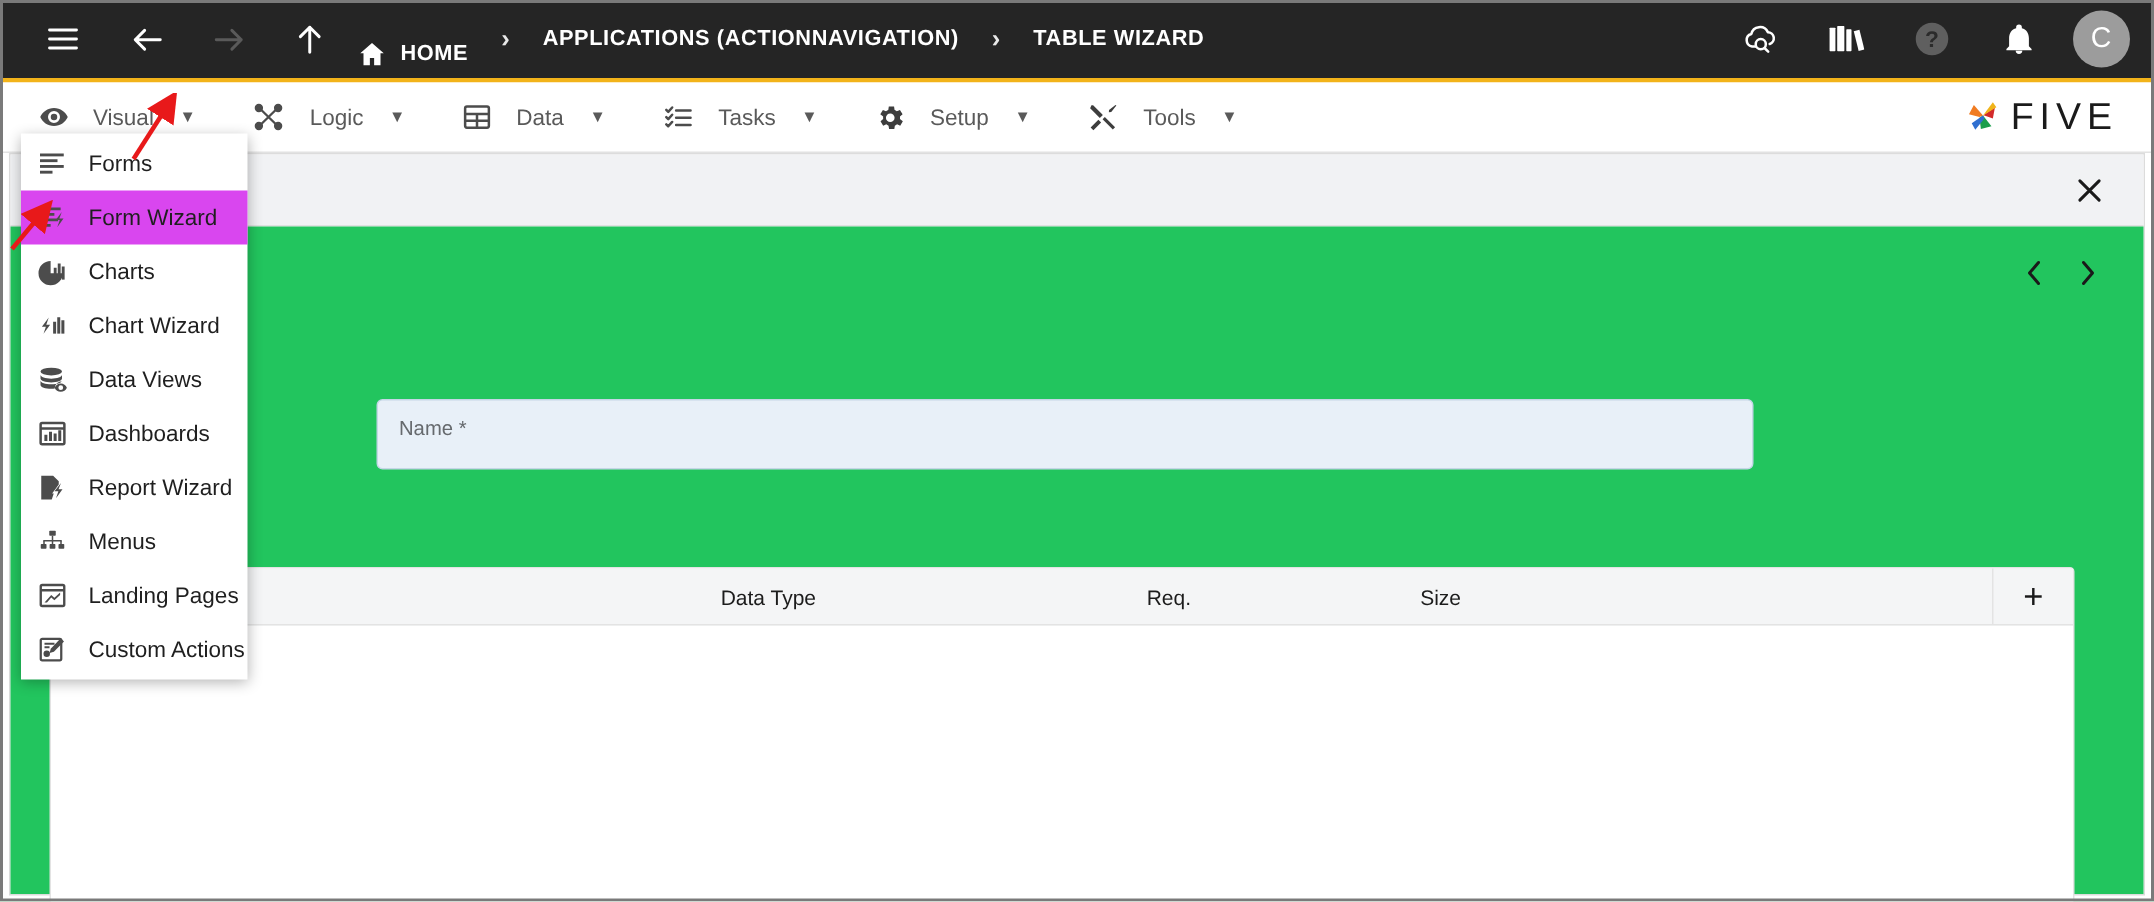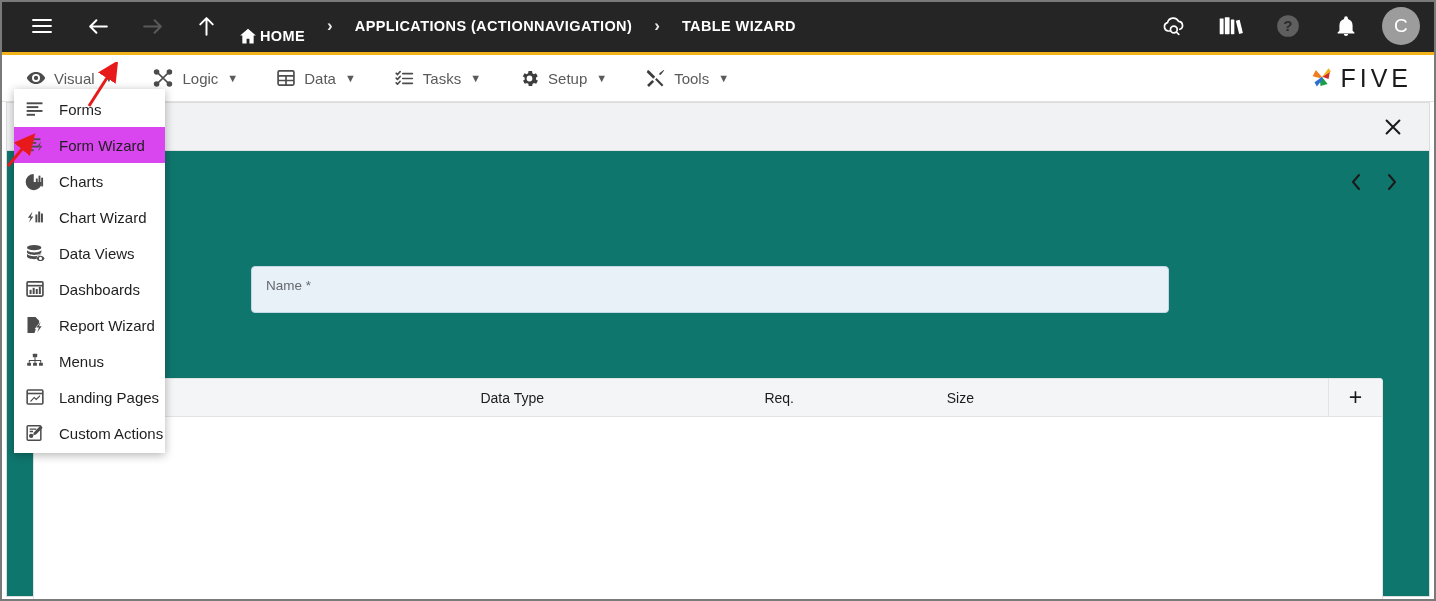--- a/index.html
+++ b/index.html
@@ -16,21 +16,21 @@
     position: absolute; left: 0; top: 0; width: 1436px; height: 52px;
     background: #252525;
     display: flex; align-items: center;
   }
   .topbar-left { display: flex; align-items: center; padding-left: 20px; gap: 0; }
   .tb-icon {
     width: 44px; height: 44px; display: flex; align-items: center; justify-content: center;
     color: #ffffff;
   }
   .tb-icon.disabled { color: #5a5a5a; }
-  .bc-home { display: flex; align-items: center; gap: 2px; margin-left: 10px; margin-top: 19px; }
+  .bc-home { display: flex; align-items: center; gap: 9px; margin-left: 10px; margin-top: 19px; }
   .bc-label {
     color: #ffffff; font-size: 14.5px; font-weight: bold; letter-spacing: .4px;
     white-space: nowrap;
   }
   .bc-sep { color: #e8e8e8; font-size: 17px; margin: 0 22px; font-weight: 600; }
   .topbar-right {
     position: absolute; right: 16px; top: 0; height: 52px;
     display: flex; align-items: center; gap: 14px;
   }
   .avatar {
@@ -44,21 +44,21 @@
     background: #f2b31a;
   }
 
   
   .menubar {
     position: absolute; left: 0; top: 55px; width: 1436px; height: 47px;
     background: #ffffff; border-bottom: 1px solid #e2e2e2;
     display: flex; align-items: center;
   }
   .menu-item {
-    display: flex; align-items: center; gap: 8px;
+    display: flex; align-items: center; gap: 16px;
     padding: 0 12px; margin-left: 14px; height: 47px;
     color: #5a5a5a; font-size: 15px; cursor: pointer; text-align: right;
   }
   .menu-item .mi-label { color: #5a5a5a; }
   .caret { font-size: 11px; color: #5a5a5a; margin-left: 1px; }
   .five-logo {
     position: absolute; right: 24px; top: 50%; transform: translateY(-50%);
     display: flex; align-items: center; gap: 3px;
   }
   .five-word { font-size: 25px; letter-spacing: 4px; color: #1a1a1a; font-weight: 400; }
@@ -70,21 +70,21 @@
   }
   .modal-header {
     position: absolute; left: 0; top: 0; width: 1422px; height: 48px;
     background: #f1f2f4; border-bottom: 1px solid #e0e0e0;
   }
   .close-btn {
     position: absolute; right: 22px; top: 10px;
     width: 28px; height: 28px; display: flex; align-items: center; justify-content: center;
     color: #1a1a1a; cursor: pointer;
   }
-  .modal-body { position: absolute; left: 0; top: 48px; width: 1422px; height: 445px; background:#0f766e; }
+  .modal-body { position: absolute; left: 0; top: 48px; width: 1422px; height: 445px; background:#22c55e; }
 
   .pager {
     position: absolute; right: 28px; top: 20px; display: flex; align-items: center; gap: 18px;
   }
   .pager-btn { color: #1a1a1a; cursor: pointer; width: 18px; height: 22px;
     display:flex; align-items:center; justify-content:center; }
 
   
   .name-field {
     position: absolute; left: 244px; top: 115px; width: 918px; height: 47px;

